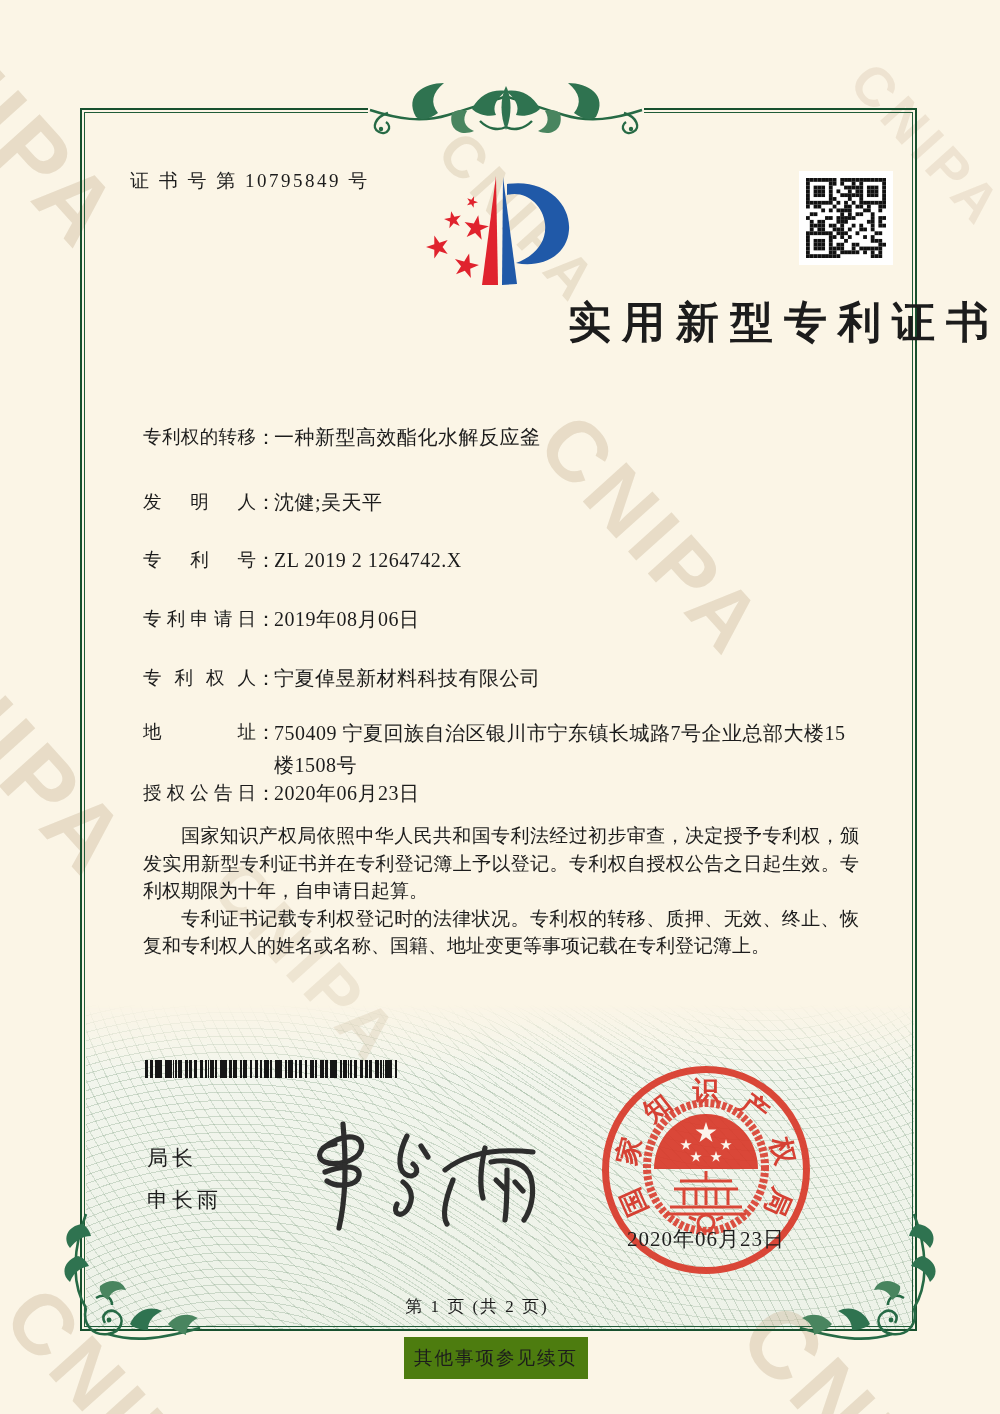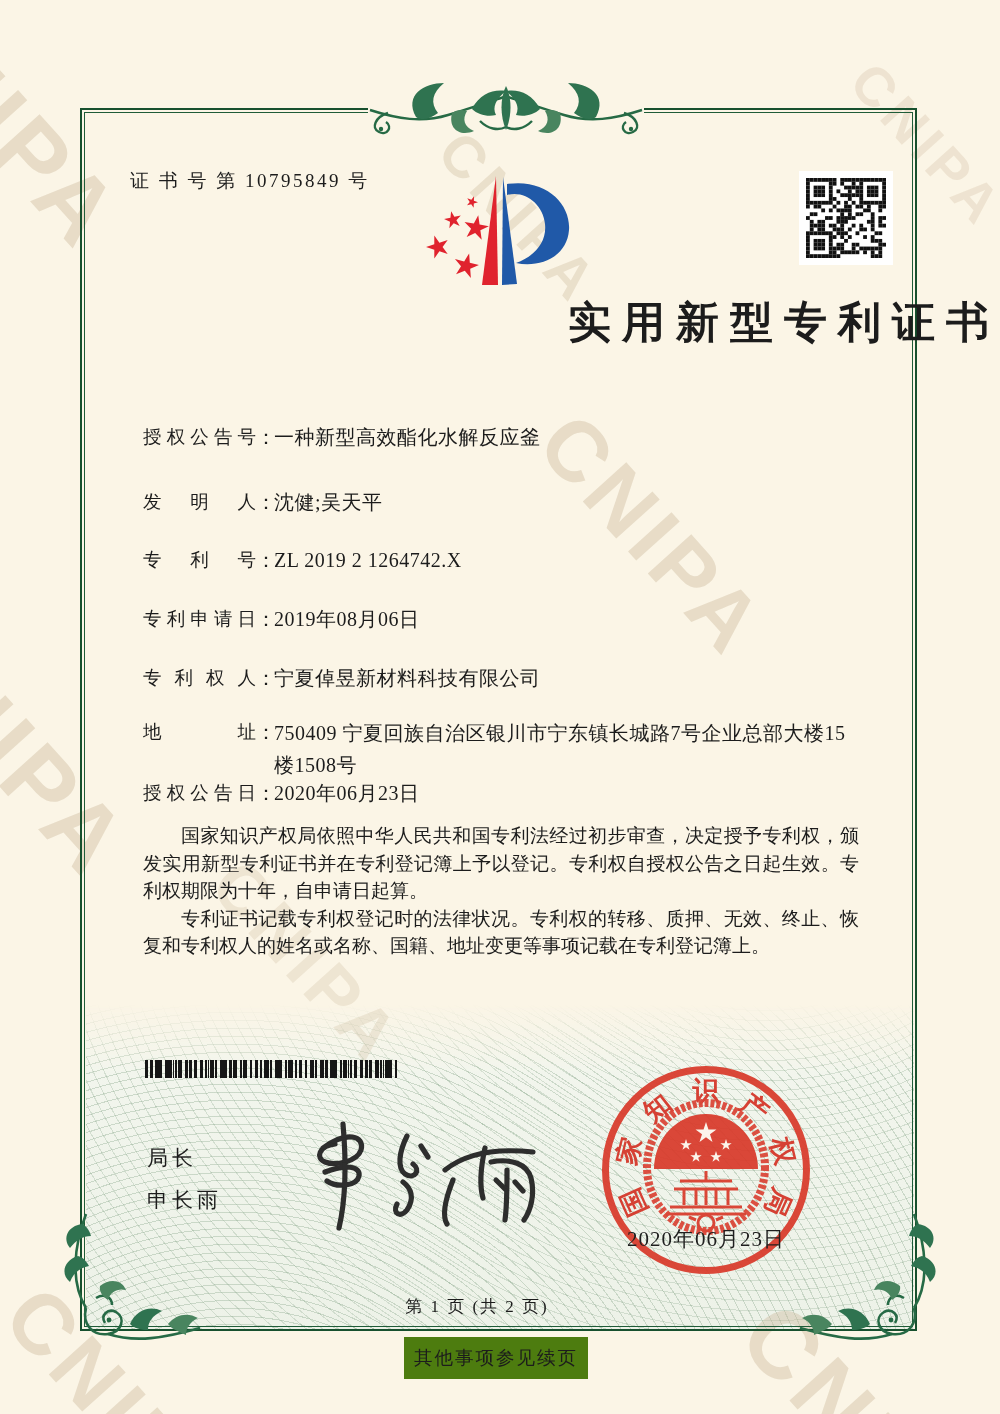--- a/index.html
+++ b/index.html
@@ -431,21 +431,21 @@
       <rect x="30.48" y="76.19" width="3.81" height="3.81" fill="#111"></rect>
       <rect x="64.76" y="76.19" width="3.81" height="3.81" fill="#111"></rect>
       <rect x="68.57" y="76.19" width="3.81" height="3.81" fill="#111"></rect>
       <rect x="72.38" y="76.19" width="3.81" height="3.81" fill="#111"></rect>
     </svg>
 </div>
 
 <div class="title">实用新型专利证书</div>
 
 <div class="row" style="top:422px">
-  <span class="f-label">授权公告号</span><span class="colon">：</span><span class="f-value">一种新型高效酯化水解反应釜</span>
+  <span class="f-label">专利权的转移</span><span class="colon">：</span><span class="f-value">一种新型高效酯化水解反应釜</span>
 </div>
 <div class="row" style="top:487px">
   <span class="f-label">发明人</span><span class="colon">：</span><span class="f-value">沈健;吴天平</span>
 </div>
 <div class="row" style="top:545px">
   <span class="f-label">专利号</span><span class="colon">：</span><span class="f-value">ZL 2019 2 1264742.X</span>
 </div>
 <div class="row" style="top:604px">
   <span class="f-label">专利申请日</span><span class="colon">：</span><span class="f-value">2019年08月06日</span>
 </div>

